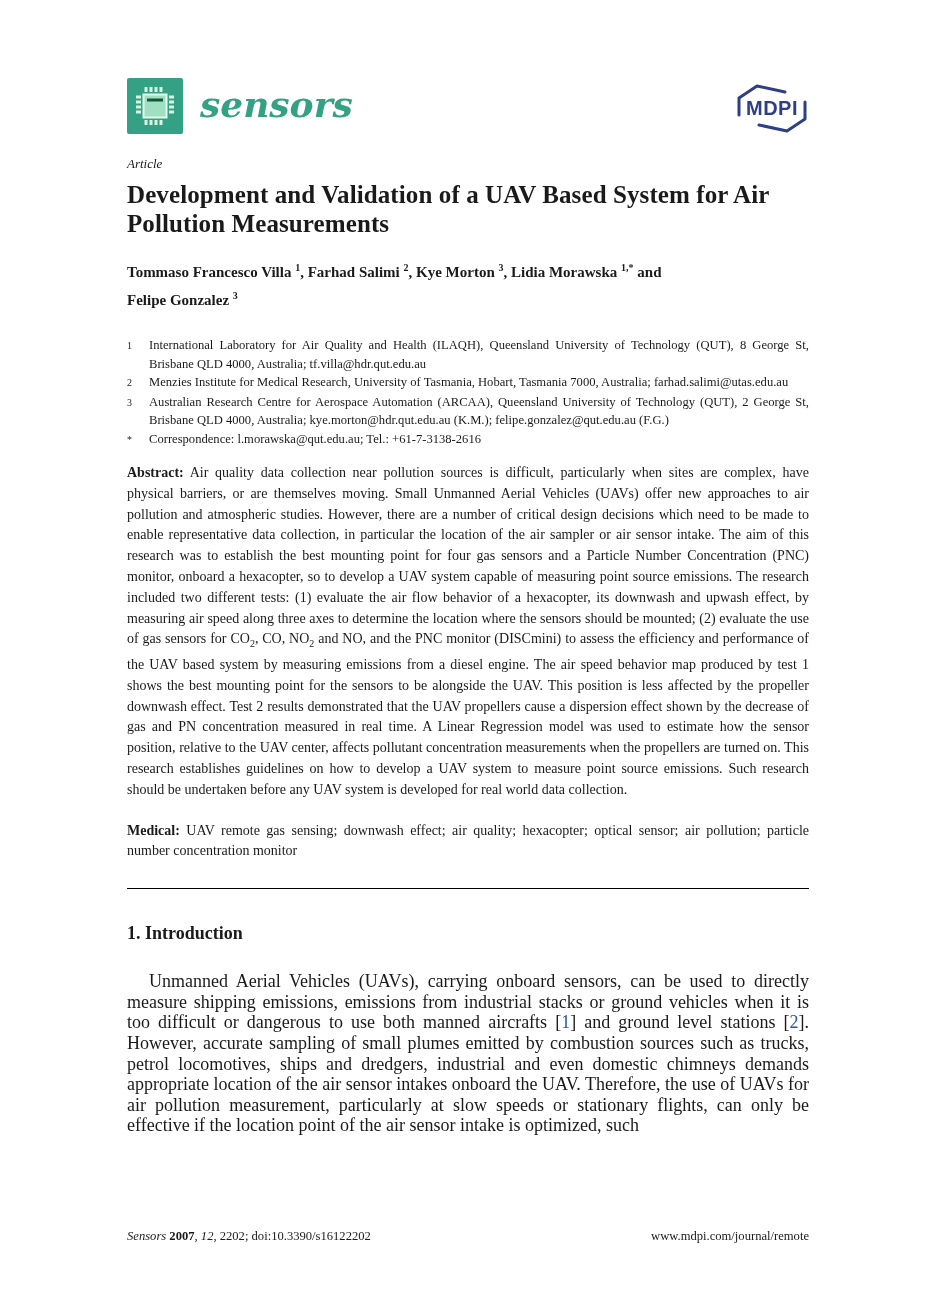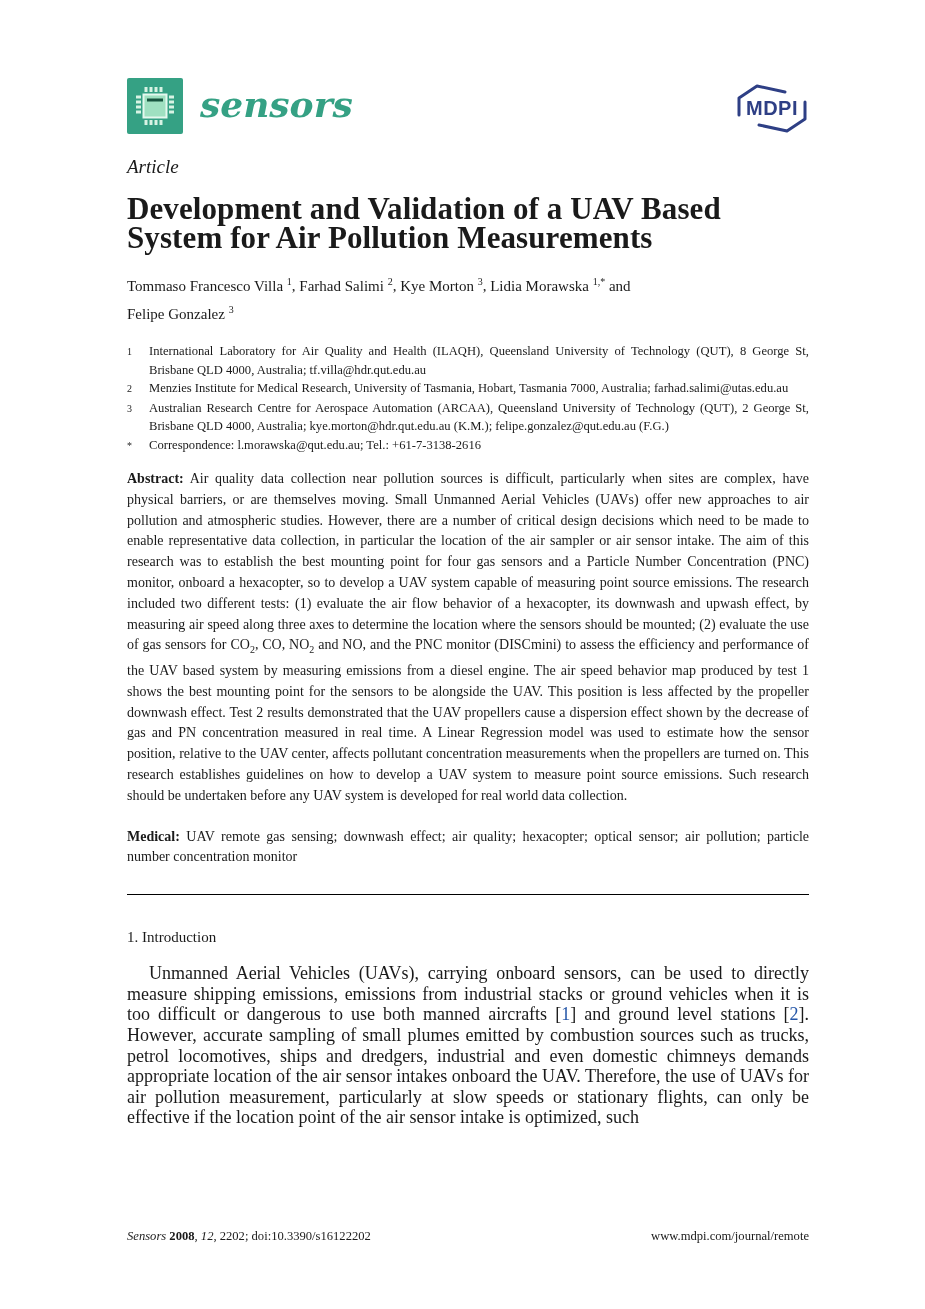--- a/index.html
+++ b/index.html
@@ -24,42 +24,42 @@
   .logo-left{display:flex;align-items:center;gap:17px;}
   .journal-wordmark{
     font-family:"DejaVu Serif",serif;
     font-style:italic;font-weight:bold;
     font-size:36px;line-height:1;
     color:#35a184;
     padding-bottom:8px;
   }
   .mdpi-logo{margin-top:4px;}
   
-  .article-type{font-style:italic;font-size:19px;margin:22px 0 6px;}
+  .article-type{font-style:italic;font-size:13px;margin:22px 0 6px;}
   .title{
-    font-size:31px;line-height:29px;font-weight:bold;
-    margin:16px 0 18px;letter-spacing:0.1px;
+    font-size:25px;line-height:29px;font-weight:bold;
+    margin:8px 0 18px;letter-spacing:0.1px;
   }
-  .authors{font-size:15px;font-weight:normal;line-height:23px;margin-bottom:16px;}
+  .authors{font-size:15px;font-weight:bold;line-height:23px;margin-bottom:24px;}
   .authors sup{font-size:10px;}
   
   .affiliations{font-size:12.6px;line-height:18.5px;margin-bottom:8px;}
   .aff-row{display:flex;}
   .aff-marker{
     flex:none;width:22px;
     font-size:10px;padding-top:1px;
   }
   .aff-text{flex:1;text-align:justify;}
   .editor-block{font-size:12.8px;line-height:20px;margin-bottom:10px;}
   
   .abstract{font-size:14px;line-height:20.8px;text-align:justify;margin-bottom:20px;}
   .keywords{font-size:14px;line-height:20.8px;text-align:justify;margin-bottom:26px;}
   .run-label{font-weight:bold;}
   .divider{border:none;border-top:1px solid #000;margin:0 0 34px;}
-  .sec-heading{font-size:15px;font-weight:normal;margin:0 0 17px;}
+  .sec-heading{font-size:18px;font-weight:bold;margin:0 0 27px;}
   .body-para{
     font-size:18px;line-height:20.6px;
     text-align:justify;text-indent:22px;margin:0;
   }
   sub{font-size:10px;}
   sup{font-size:10px;}
   .ref{color:#2456a8;cursor:pointer;}
   
   .footer{
     position:absolute;top:1229px;left:127px;width:682px;
@@ -145,15 +145,15 @@
 
   <hr class="divider">
 
   <div class="sec-heading">1. Introduction</div>
 
   <p class="body-para">Unmanned Aerial Vehicles (UAVs), carrying onboard sensors, can be used to directly measure shipping emissions, emissions from industrial stacks or ground vehicles when it is too difficult or dangerous to use both manned aircrafts [<span class="ref">1</span>] and ground level stations [<span class="ref">2</span>]. However, accurate sampling of small plumes emitted by combustion sources such as trucks, petrol locomotives, ships and dredgers, industrial and even domestic chimneys demands appropriate location of the air sensor intakes onboard the UAV. Therefore, the use of UAVs for air pollution measurement, particularly at slow speeds or stationary flights, can only be effective if the location point of the air sensor intake is optimized, such</p>
 
 </div>
 
 <div class="footer">
-  <span><i>Sensors</i> <b>2008</b>, <i>12</i>, 2202; doi:10.3390/s16122202</span>
+  <span><i>Sensors</i> <b>2007</b>, <i>12</i>, 2202; doi:10.3390/s16122202</span>
   <span>www.mdpi.com/journal/remote</span>
 </div>
 
 </body></html>

